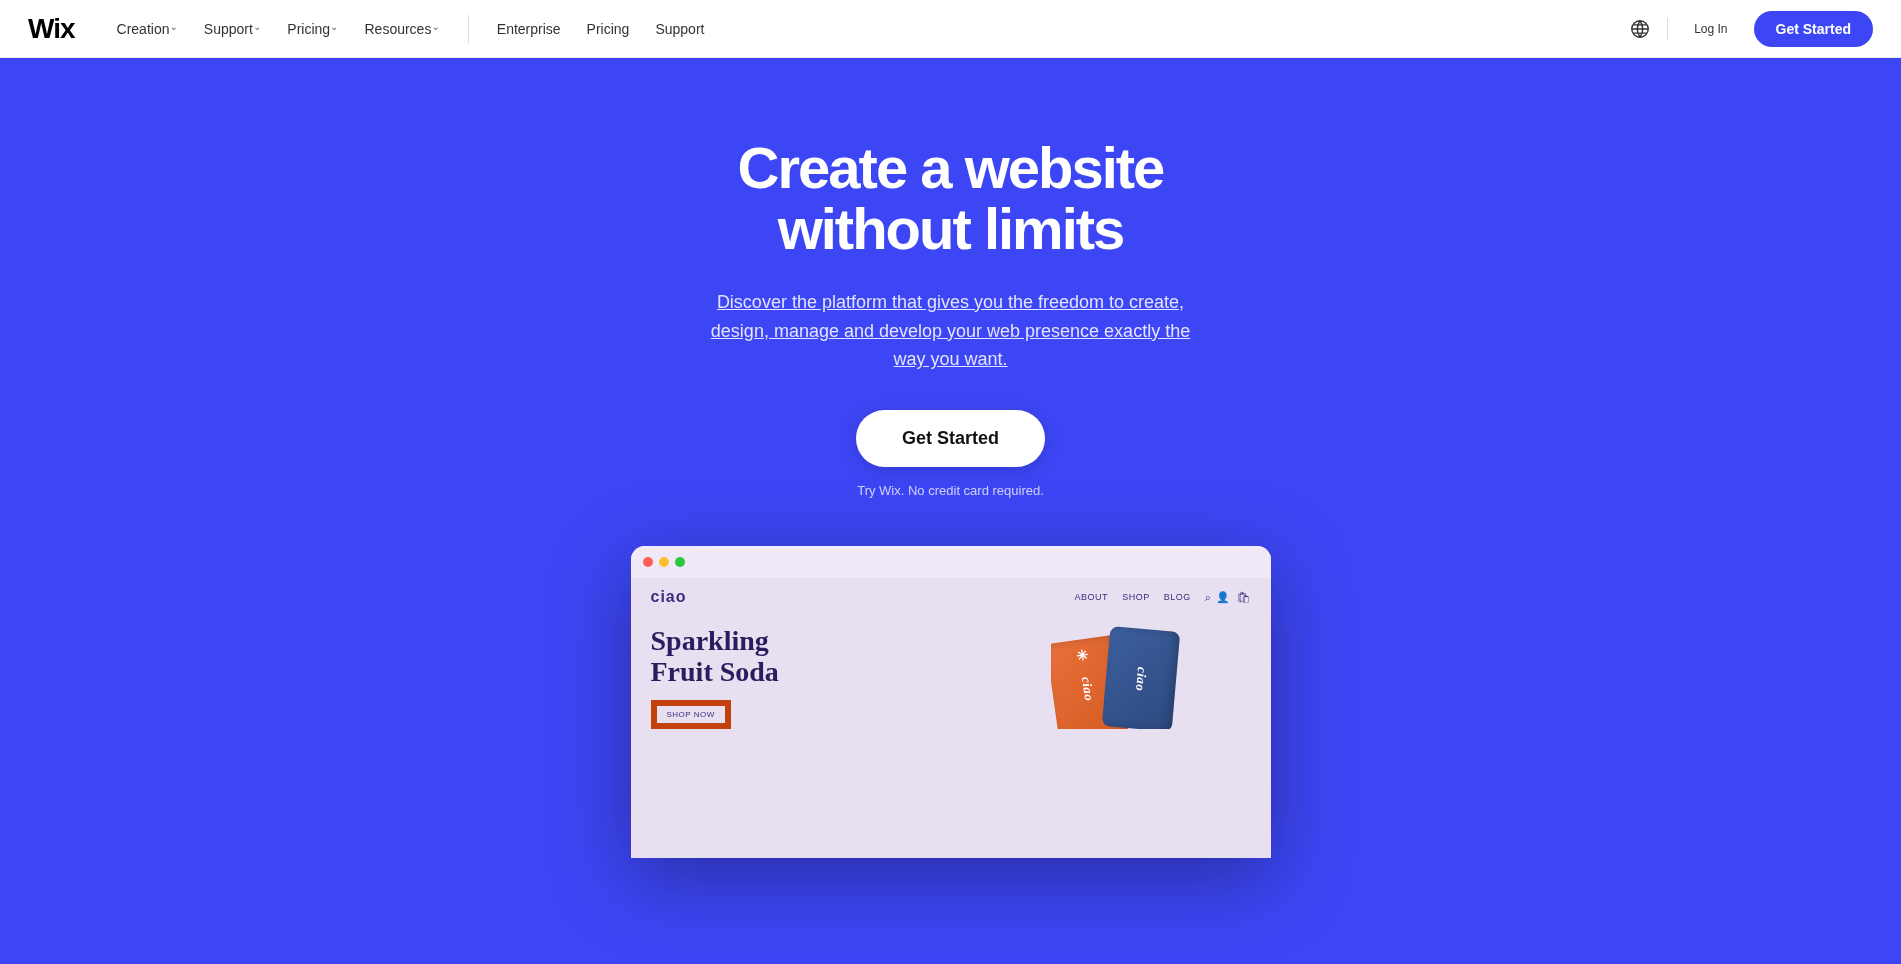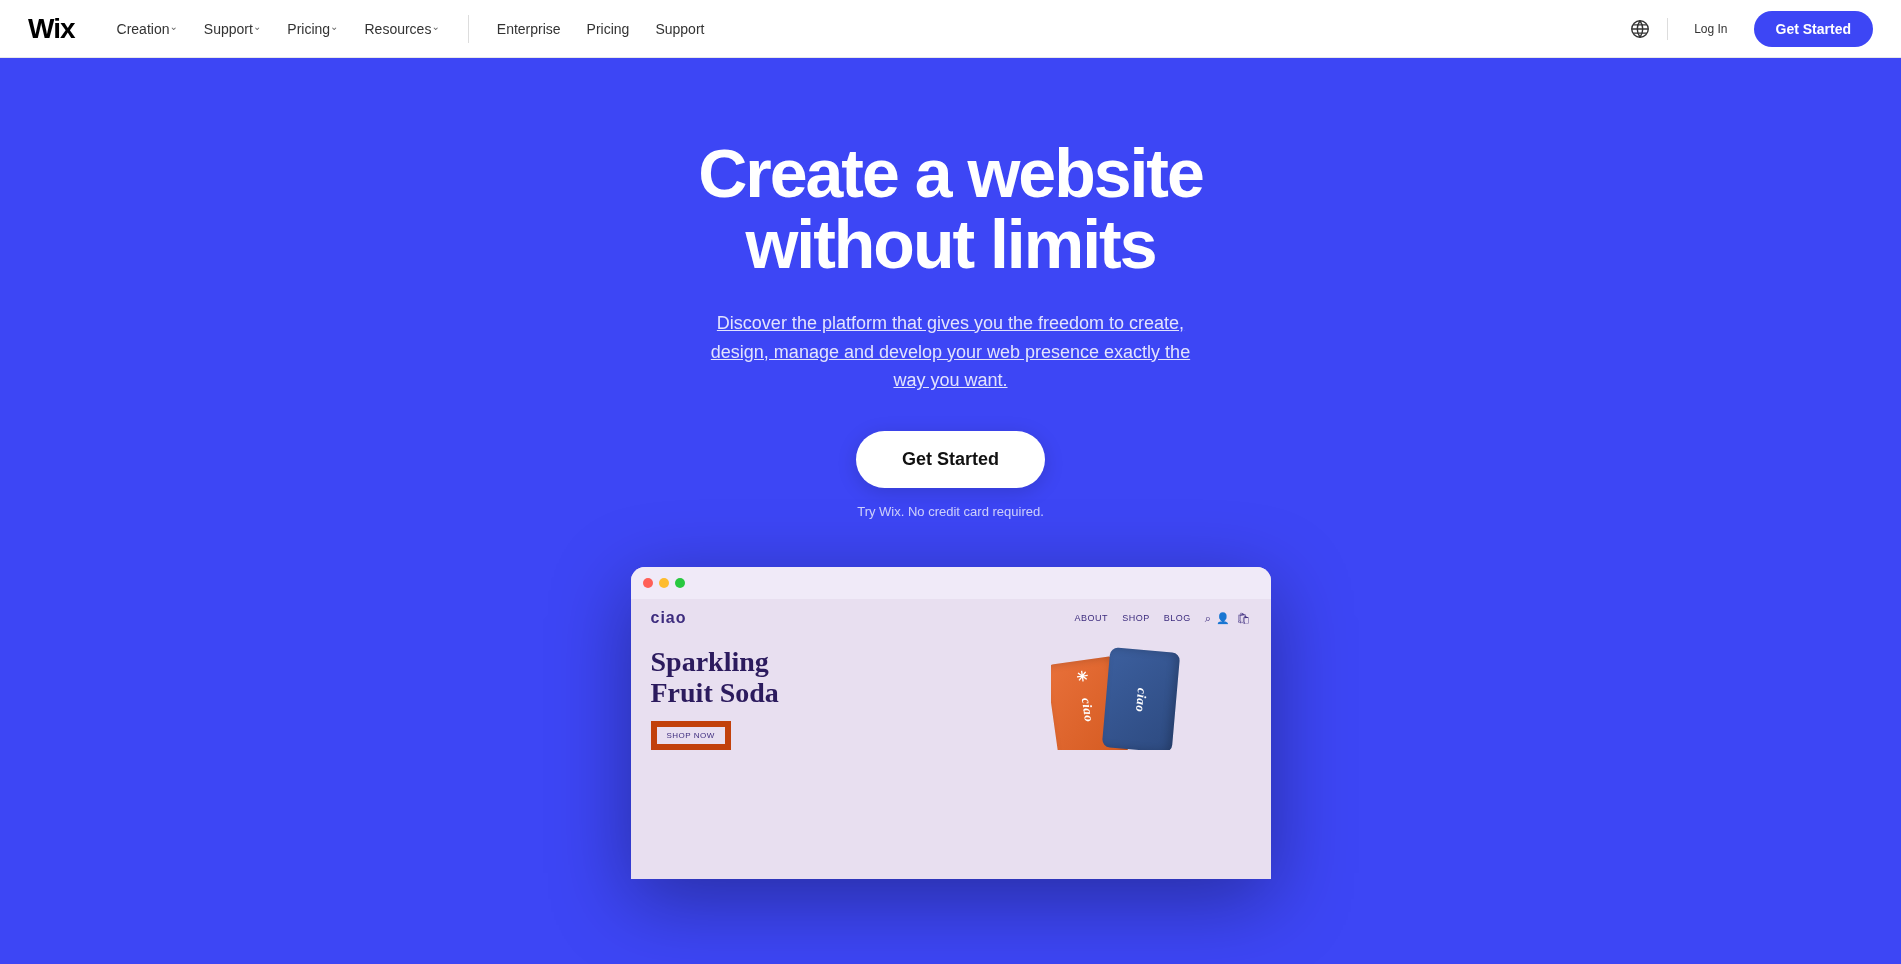--- a/index.html
+++ b/index.html
@@ -52,21 +52,21 @@
       padding-top: 58px;
       display: flex; flex-direction: column; align-items: center;
       position: relative; overflow: hidden;
     }
     .hero-content {
       text-align: center;
       padding: 80px 20px 0;
       max-width: 900px;
     }
     .hero-title {
-      font-size: 68px; font-weight: 800; color: #fff;
+      font-size: 58px; font-weight: 800; color: #fff;
       line-height: 1.05; letter-spacing: -2px;
       margin-bottom: 28px;
     }
     .hero-subtitle {
       font-size: 18px; color: rgba(255,255,255,0.85);
       line-height: 1.6; max-width: 500px; margin: 0 auto 36px; text-decoration: underline;
     }
     .hero-btn {
       background: #fff; color: #111;
       border: none; border-radius: 50px;

